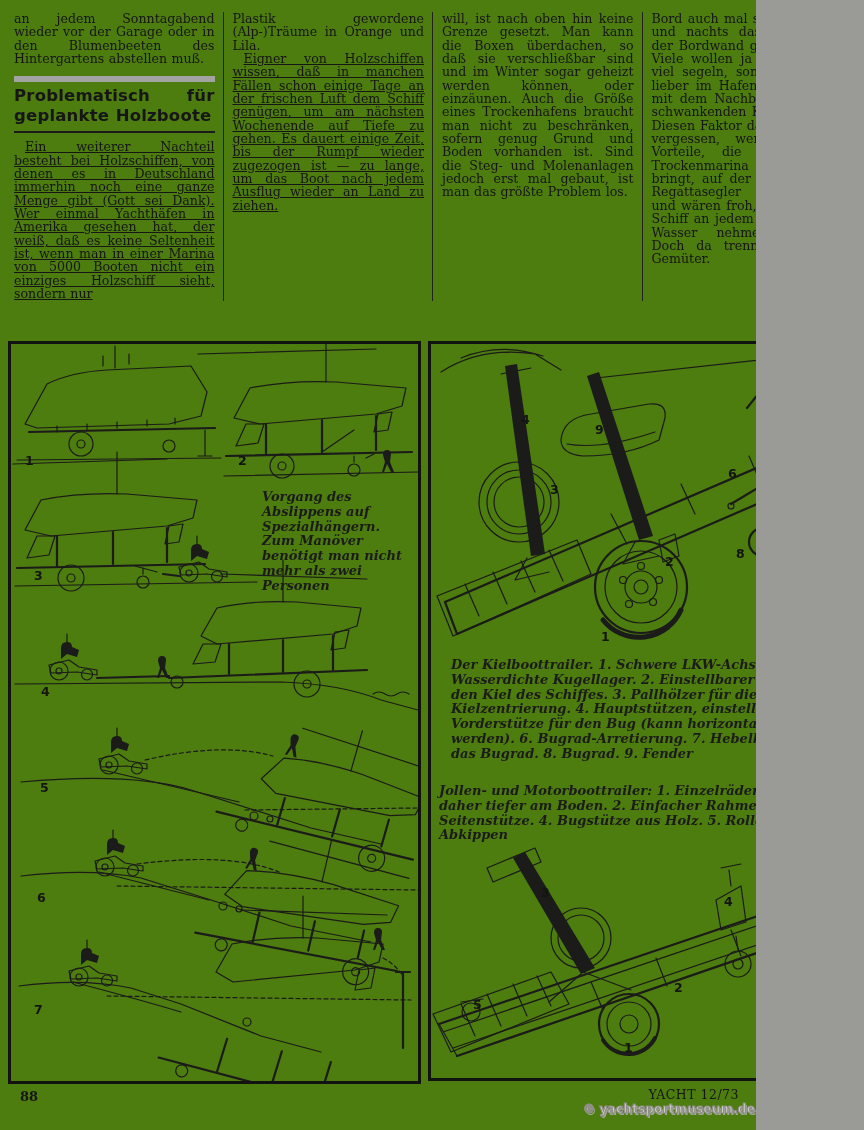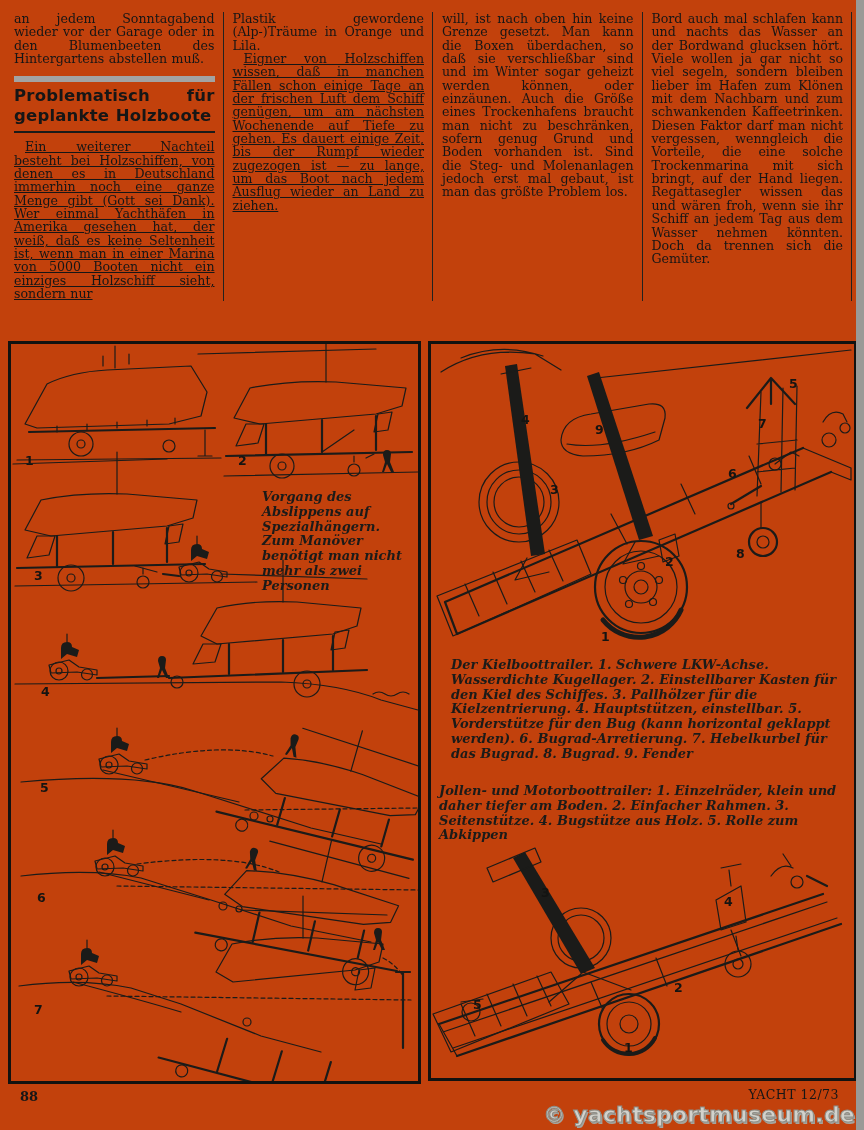--- a/index.html
+++ b/index.html
@@ -1,16 +1,16 @@
 <!DOCTYPE html>
 <html lang="de"><head>
 <meta charset="utf-8">
 <style>
   html,body{margin:0;padding:0;background:#9a9a97;}
-  .page{position:relative;width:856px;height:1130px;background:#c2410c;
+  .page{position:relative;width:756px;height:1130px;background:#4d7c0f;
         font-family:"DejaVu Serif",serif;color:#161616;overflow:hidden;}
   
   .textsec{position:absolute;left:14px;top:12px;width:838px;display:flex;}
   .col{width:209.5px;box-sizing:border-box;padding-right:8px;border-right:1.4px solid #22221f;
        font-size:12.6px;line-height:13.35px;text-align:justify;
        hyphens:auto;-webkit-hyphens:auto;word-spacing:0.5px;}
   .col + .col{padding-left:9px;}
   .col p{margin:0;}
   p.ind{text-indent:11px;text-decoration:underline;}
   h2{font-family:"DejaVu Sans","Liberation Sans",sans-serif;font-weight:bold;
@@ -35,21 +35,21 @@
   svg .th{stroke-width:2.2;}
   svg .dk{fill:#1b1b19;stroke:none;}
   svg .ds{stroke-dasharray:4 3;}
   svg text{font-family:"DejaVu Sans","Liberation Sans",sans-serif;font-weight:bold;
            font-size:12.5px;fill:#141412;stroke:none;}
   
   .pageno{position:absolute;left:20px;top:1089px;font-weight:bold;font-size:13px;}
   .issue{position:absolute;right:17px;top:1087px;font-weight:normal;font-size:12.5px;letter-spacing:0.5px;}
   .wm{position:absolute;right:1px;top:1102px;
       font-family:"DejaVu Sans","Liberation Sans",sans-serif;font-weight:bold;
-      font-size:22px;letter-spacing:0.2px;color:#d2d2cc;
+      font-size:12px;letter-spacing:0.2px;color:#d2d2cc;
       -webkit-text-stroke:1.1px #8e8e87;text-shadow:1.5px 1.5px 0 #a5a59e;}
 </style>
 </head>
 <body>
 
 <div class="page">
 
   <div class="textsec">
     <div class="col">
       <p class="noind">an jedem Sonntagabend wieder vor der Garage oder in den Blumenbeeten des Hintergartens abstellen muß.</p>

